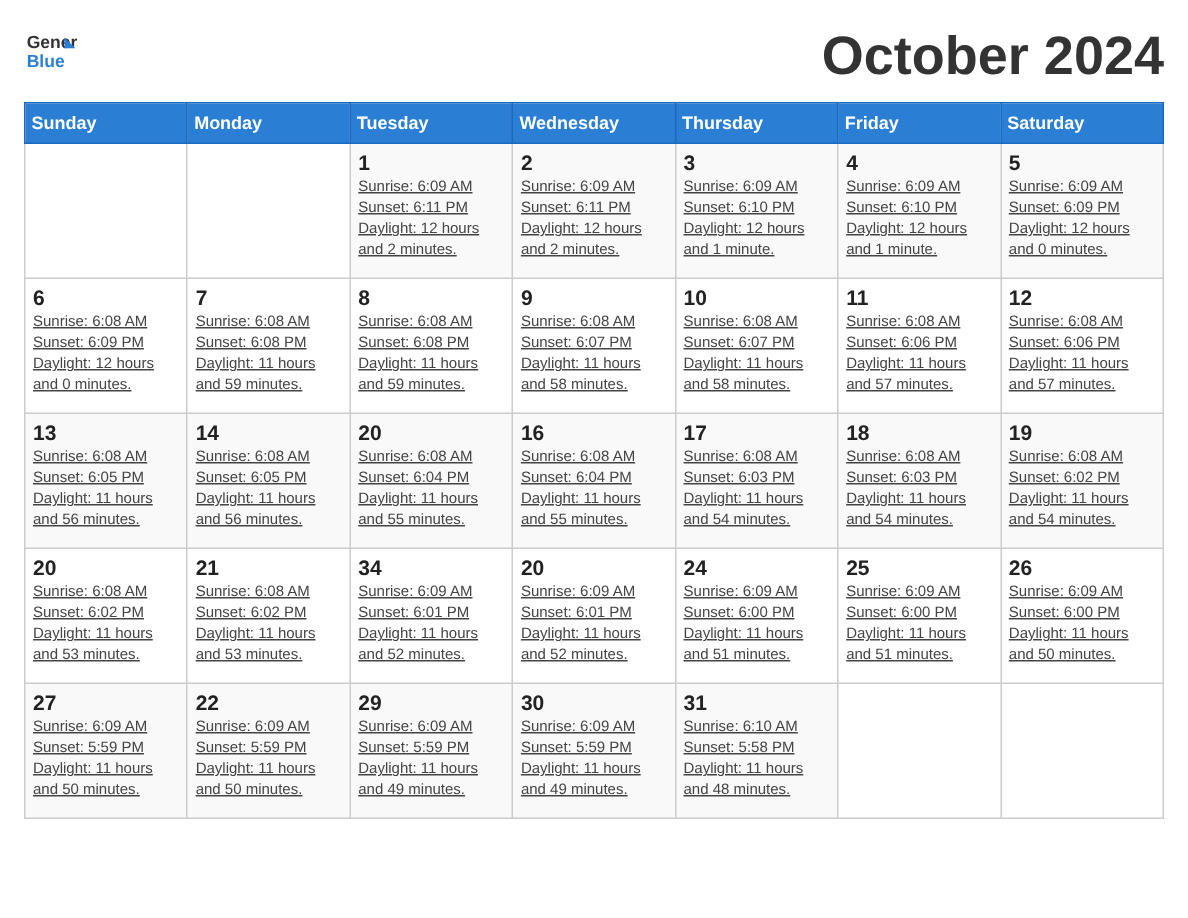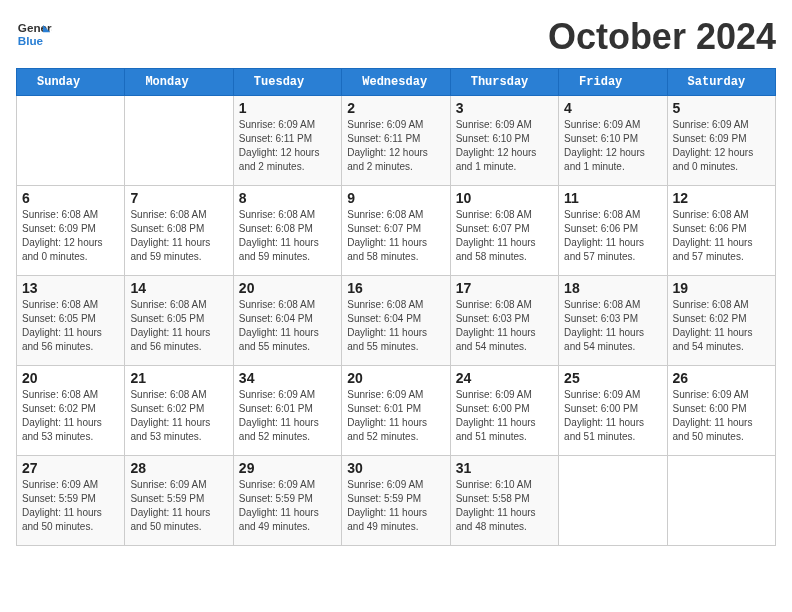--- a/index.html
+++ b/index.html
@@ -40,24 +40,23 @@
     table {
       width: 100%;
       border-collapse: collapse;
       table-layout: fixed;
     }
     thead th {
       background-color: #2a7fd4;
       color: #fff;
       font-size: 12px;
       font-weight: bold;
-      padding: 6px 20px;
+      padding: 6px 4px;
       text-align: left;
       border: 1px solid #1a6bbf;
-      font-family: Liberation Mono, monospace;
     }
     tbody td {
       vertical-align: top;
       border: 1px solid #ccc;
       padding: 4px 5px;
       font-size: 10px;
       color: #333;
       height: 90px;
       background: #fff;
     }
@@ -68,20 +67,21 @@
       font-size: 14px;
       font-weight: bold;
       color: #222;
       display: block;
       margin-bottom: 2px;
     }
     .cell-info {
       font-size: 10px;
       line-height: 1.4;
       color: #444;
+      text-decoration: underline;
     }
     .empty-cell { background: #fff !important; }
   </style>
 </head>
 <body>
 
 <div class="header-area">
   <div class="logo">
     <svg class="logo-icon" viewBox="0 0 40 40">
       <text x="2" y="18" font-size="13" font-weight="bold" fill="#333" font-family="Arial">General</text>
@@ -274,21 +274,21 @@
         </td>
       </tr>
       <tr>
         <td>
           <span class="day-num">27</span>
           <div class="cell-info" style="white-space: pre-line;">Sunrise: 6:09 AM
 Sunset: 5:59 PM
 Daylight: 11 hours and 50 minutes.</div>
         </td>
         <td>
-          <span class="day-num">28</span>
+          <span class="day-num">22</span>
           <div class="cell-info" style="white-space: pre-line;">Sunrise: 6:09 AM
 Sunset: 5:59 PM
 Daylight: 11 hours and 50 minutes.</div>
         </td>
         <td>
           <span class="day-num">29</span>
           <div class="cell-info" style="white-space: pre-line;">Sunrise: 6:09 AM
 Sunset: 5:59 PM
 Daylight: 11 hours and 49 minutes.</div>
         </td>

